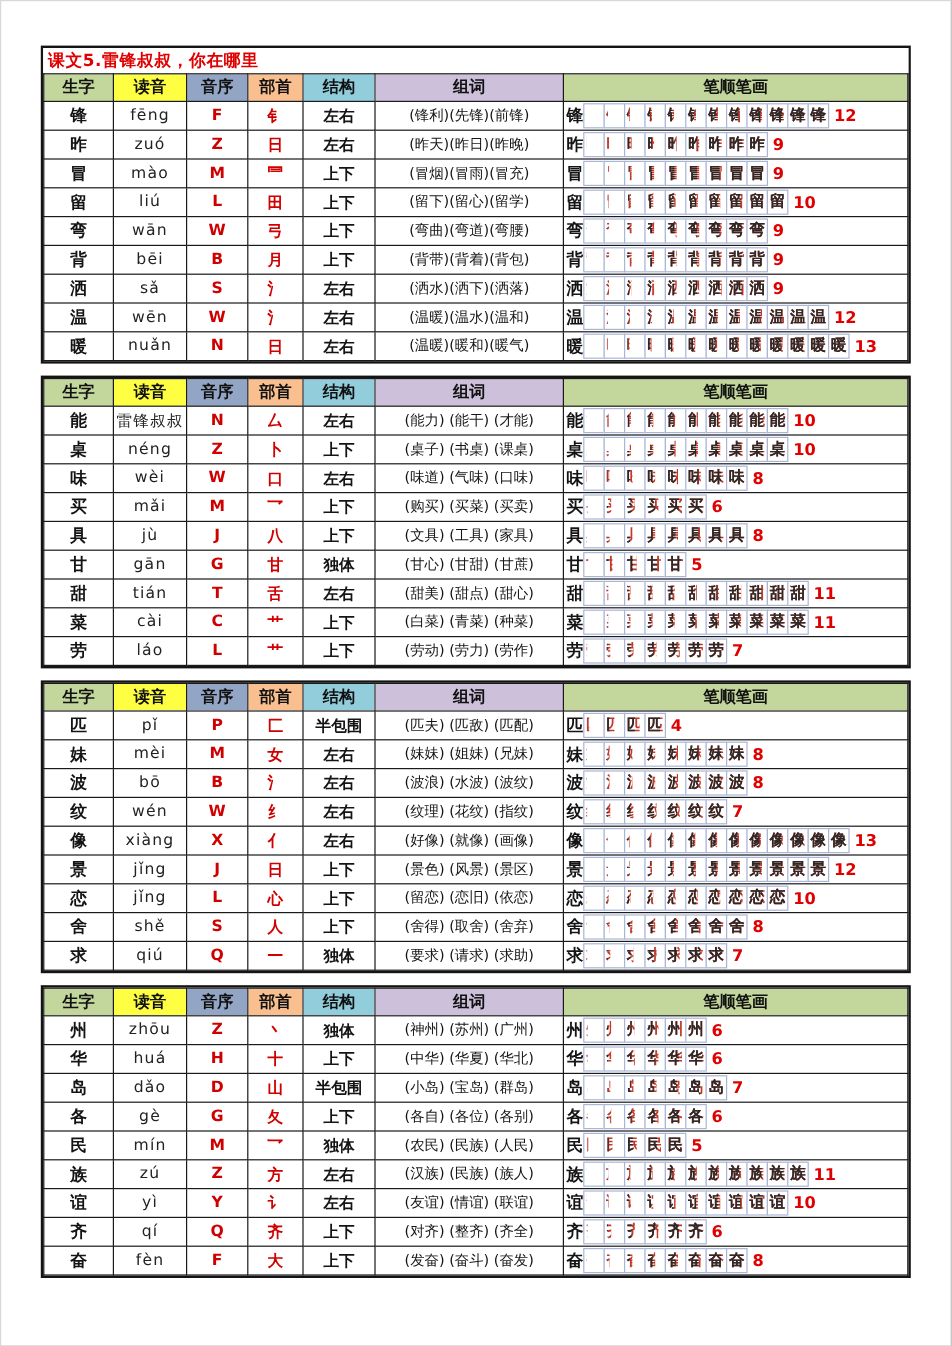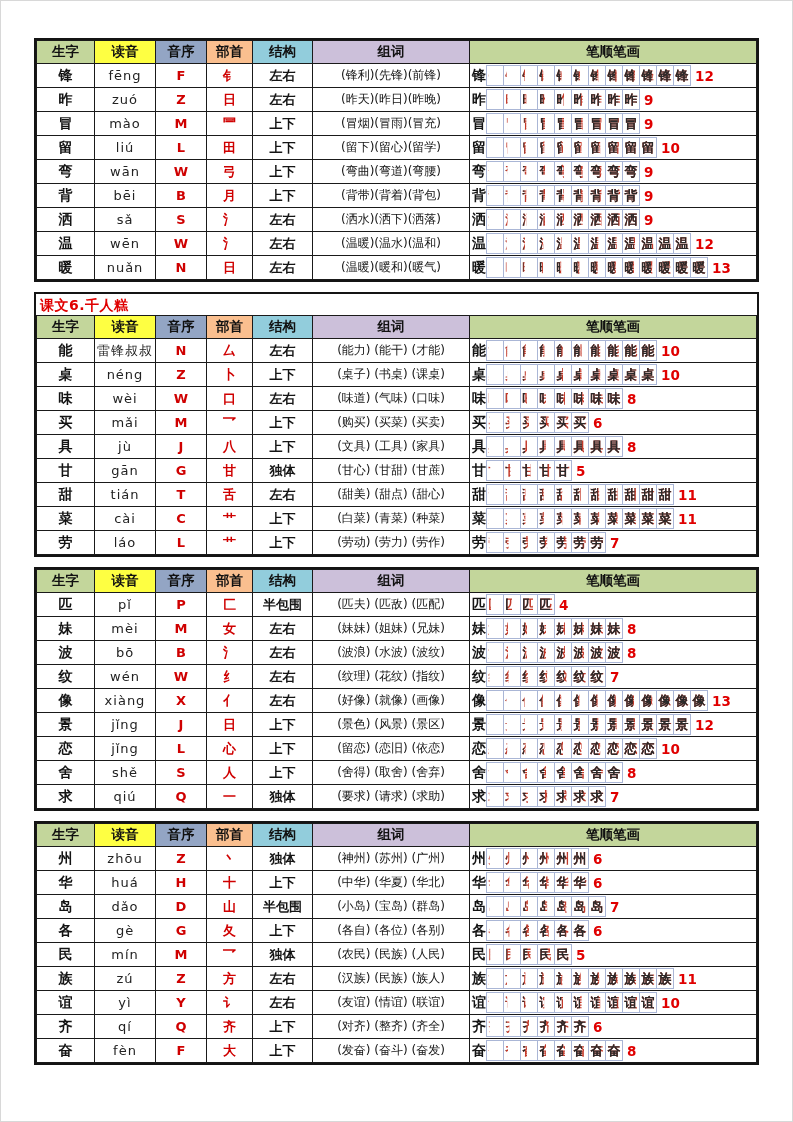--- a/index.html
+++ b/index.html
@@ -50,20 +50,21 @@
     position:absolute;left:0;bottom:26px;width:100%;text-align:center;
     font-size:12.5px;color:#222;letter-spacing:2px;
   }
 </style>
 </head>
 <body>
 
 <div class="page">
 
   <section class="lesson">
+    <div class="lesson-title">课文5.雷锋叔叔，你在哪里</div>
     <table class="vocab">
       <thead>
           <tr>
             <th class="col0" style="background: rgb(195, 214, 155);">生字</th>
             <th class="col1" style="background: rgb(254, 255, 66);">读音</th>
             <th class="col2" style="background: rgb(147, 165, 196);">音序</th>
             <th class="col3" style="background: rgb(250, 191, 143);">部首</th>
             <th class="col4" style="background: rgb(146, 205, 220);">结构</th>
             <th class="col5" style="background: rgb(204, 192, 218);">组词</th>
             <th class="col6" style="background: rgb(195, 214, 155);">笔顺笔画</th>
@@ -562,21 +563,20 @@
                 </span>
                 <span class="stroke-count">13</span>
               </div>
             </td>
           </tr>
         </tbody>
     </table>
   </section>
 
   <section class="lesson">
-    <div class="lesson-title">课文6.千人糕</div>
     <table class="vocab">
       <thead>
           <tr>
             <th class="col0" style="background: rgb(195, 214, 155);">生字</th>
             <th class="col1" style="background: rgb(254, 255, 66);">读音</th>
             <th class="col2" style="background: rgb(147, 165, 196);">音序</th>
             <th class="col3" style="background: rgb(250, 191, 143);">部首</th>
             <th class="col4" style="background: rgb(146, 205, 220);">结构</th>
             <th class="col5" style="background: rgb(204, 192, 218);">组词</th>
             <th class="col6" style="background: rgb(195, 214, 155);">笔顺笔画</th>

